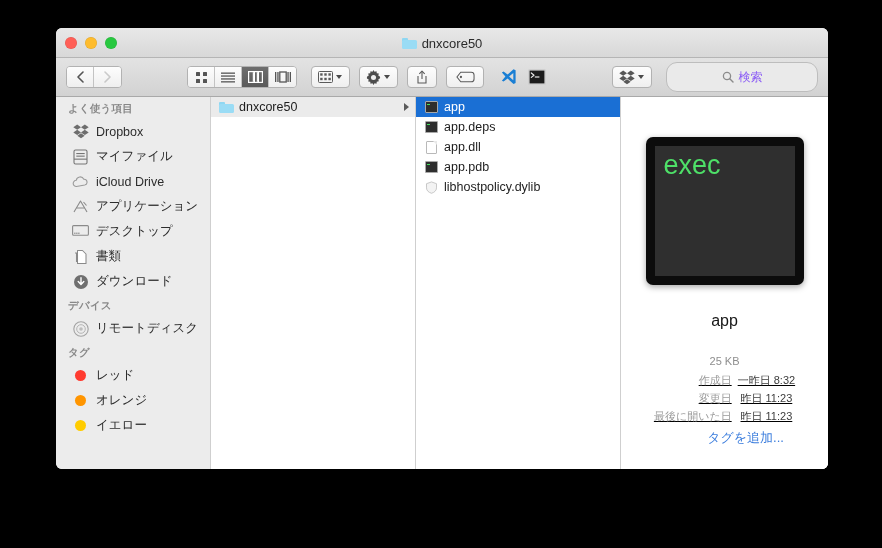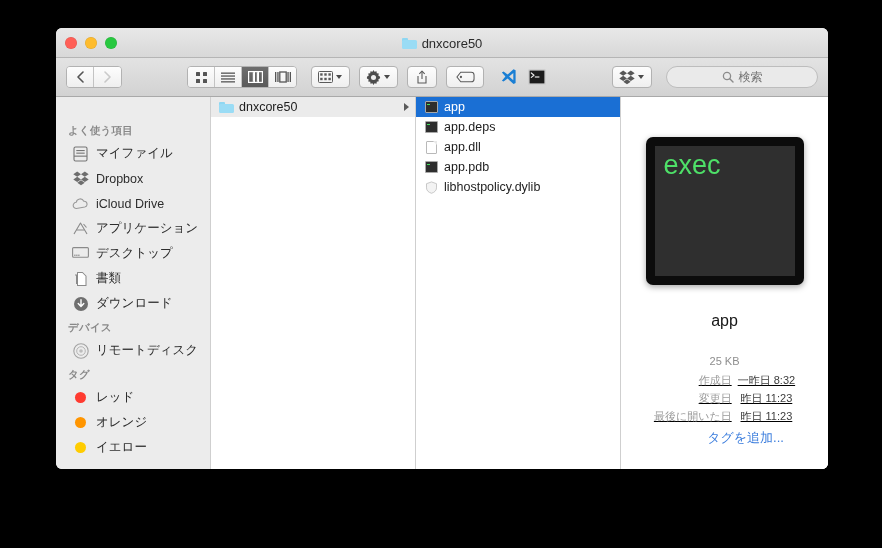--- a/index.html
+++ b/index.html
@@ -100,38 +100,38 @@
   .chev::after {
     content: ""; position: absolute; left: 0; top: 0;
     border-left: 3.5px solid transparent;
     border-right: 3.5px solid transparent;
     border-top: 4px solid #4a4a4a;
   }
 
   .plainicon { display: flex; align-items: center; justify-content: center; }
 
   #searchbox {
-    width: 152px; height: 22px;
+    width: 152px; height: 30px;
     border: 1px solid #bdbdbd;
     border-radius: 11px;
     background: #eaeaea;
     display: flex; align-items: center; justify-content: center;
     gap: 5px;
-    font-size: 12px; color: #737373;
+    font-size: 12px; color: #8b5cf6;
   }
 
   
   #body { flex: 1 1 auto; display: flex; min-height: 0; }
 
   
   #sidebar {
     width: 155px; flex: 0 0 155px;
     background: #ececec;
     border-right: 1px solid #cfcfcf;
-    padding-top: 22px;
+    padding-top: 0;
     overflow: hidden;
   }
   .sb-header {
     font-size: 10.5px; color: #888; font-weight: bold;
     padding: 5px 0 3px 12px;
     letter-spacing: .2px;
   }
   .sb-item {
     height: 25px;
     display: flex; align-items: center;
@@ -420,41 +420,41 @@
   </div>
 
   <div id="body">
 
     <div id="sidebar">
 
       <div class="sb-header">よく使う項目</div>
 
       <div class="sb-item">
         <span class="sb-ico">
-          <svg width="15" height="16" viewBox="0 0 15 16">
-            <rect x="1" y="1" width="13" height="14" rx="1.5" fill="none" stroke="#757575" stroke-width="1.1"></rect>
-            <rect x="3.3" y="4" width="8.4" height="1.1" fill="#757575"></rect>
-            <rect x="3.3" y="6.6" width="8.4" height="1.1" fill="#757575"></rect>
-            <rect x="1" y="9.6" width="13" height="1.1" fill="#757575"></rect>
-          </svg>
-        </span>
-        <span>マイファイル</span>
-      </div>
-
-      <div class="sb-item">
-        <span class="sb-ico">
           <svg width="16" height="15" viewBox="0 0 16 15">
             <path fill="#6d6d6d" d="M4.2 0.6 L0.3 3.2 L4.2 5.8 L8 3.2 z"></path>
             <path fill="#6d6d6d" d="M11.8 0.6 L8 3.2 L11.8 5.8 L15.7 3.2 z"></path>
             <path fill="#6d6d6d" d="M0.3 8.4 L4.2 5.8 L8 8.4 L4.2 11 z"></path>
             <path fill="#6d6d6d" d="M15.7 8.4 L11.8 5.8 L8 8.4 L11.8 11 z"></path>
             <path fill="#6d6d6d" d="M4.3 11.8 L8 9.3 L11.7 11.8 L8 14.3 z"></path>
           </svg>
         </span>
         <span>Dropbox</span>
+      </div>
+
+      <div class="sb-item">
+        <span class="sb-ico">
+          <svg width="15" height="16" viewBox="0 0 15 16">
+            <rect x="1" y="1" width="13" height="14" rx="1.5" fill="none" stroke="#757575" stroke-width="1.1"></rect>
+            <rect x="3.3" y="4" width="8.4" height="1.1" fill="#757575"></rect>
+            <rect x="3.3" y="6.6" width="8.4" height="1.1" fill="#757575"></rect>
+            <rect x="1" y="9.6" width="13" height="1.1" fill="#757575"></rect>
+          </svg>
+        </span>
+        <span>マイファイル</span>
       </div>
 
       <div class="sb-item">
         <span class="sb-ico">
           <svg width="17" height="12" viewBox="0 0 17 12">
             <path d="M4.4 10.5 a3.1 3.1 0 0 1 -.2 -6.2 a4 4 0 0 1 7.6 -1 a2.9 2.9 0 0 1 1 5.7 z" fill="none" stroke="#9a9a9a" stroke-width="1.1" stroke-linejoin="round"></path>
           </svg>
         </span>
         <span>iCloud Drive</span>
       </div>

